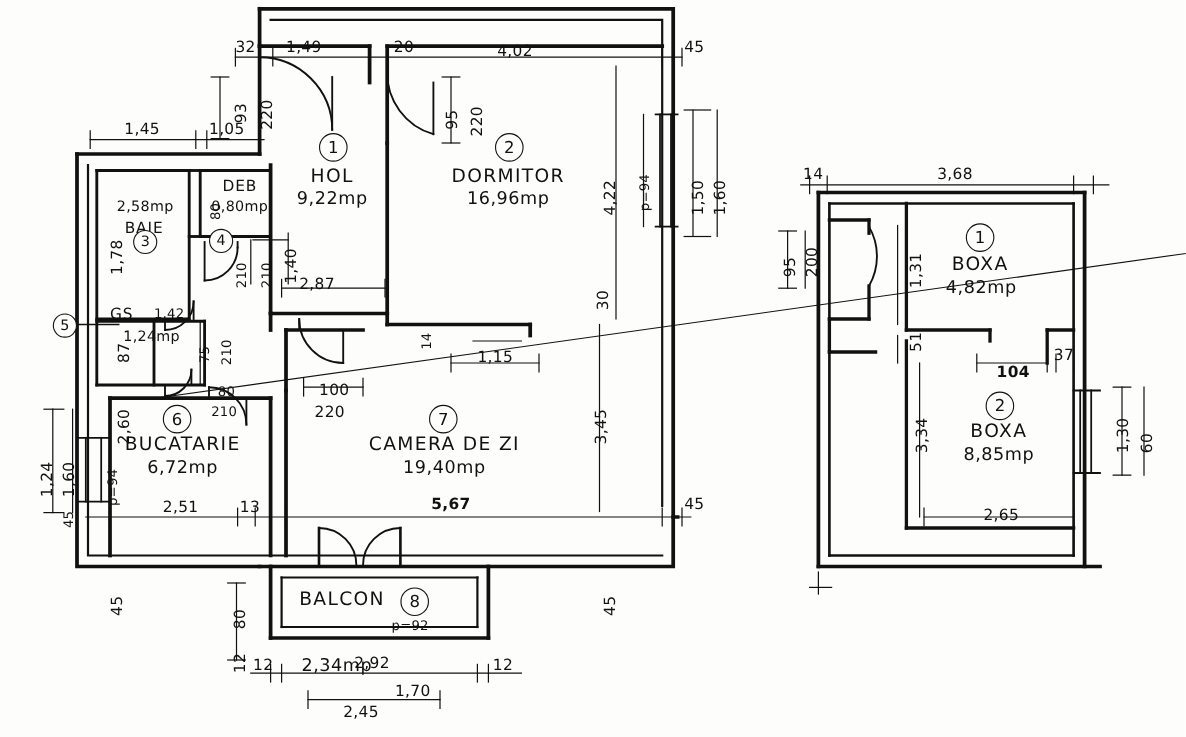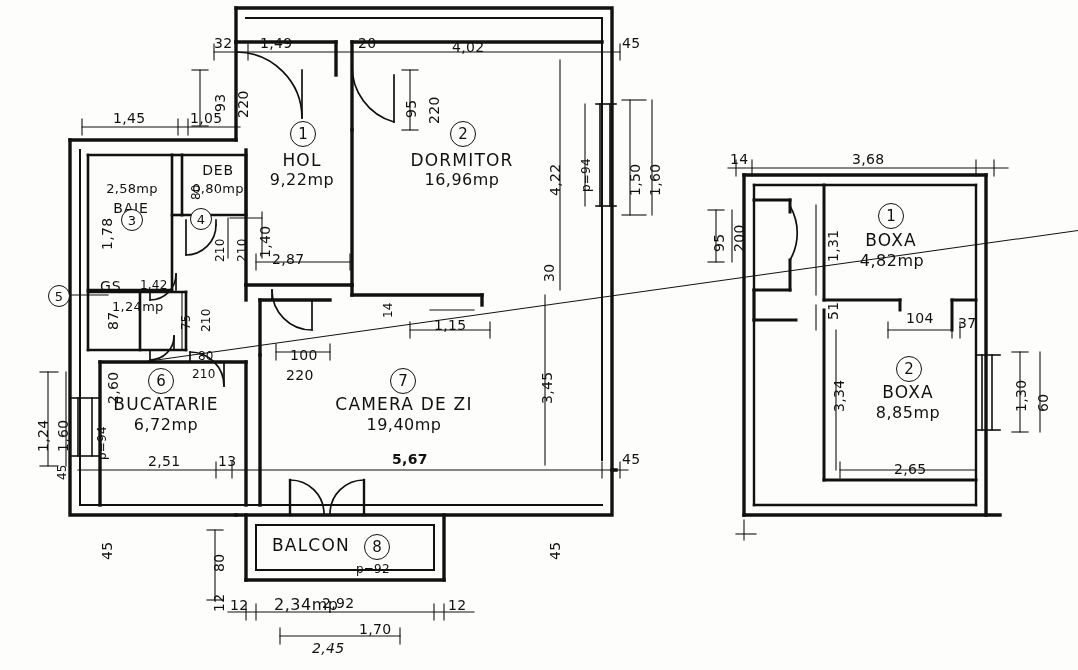--- a/index.html
+++ b/index.html
@@ -445,28 +445,28 @@
 <div class="lbl dim vert" style="left:542px;top:282px;">30</div>
 <div class="lbl dim vert" style="left:540px;top:404px;">3,45</div>
 <div class="lbl dim vert" style="left:548px;top:560px;">45</div>
 
 <div class="lbl dim vert" style="left:212px;top:612px;">12</div>
 <div class="lbl dim vert" style="left:212px;top:572px;">80</div>
 <div class="lbl dim" style="left:230px;top:598px;">12</div>
 <div class="lbl dim" style="left:322px;top:596px;">2,92</div>
 <div class="lbl dim" style="left:448px;top:598px;">12</div>
 <div class="lbl dim" style="left:319px;top:622px;margin-left:40px;">1,70</div>
-<div class="lbl dim" style="left:312px;top:641px;font-style:italic;">2,45</div>
+<div class="lbl dim" style="left:312px;top:641px;">2,45</div>
 
 <div class="lbl dim" style="left:730px;top:152px;">14</div>
 <div class="lbl dim" style="left:852px;top:152px;">3,68</div>
 <div class="lbl dim vert" style="left:712px;top:252px;">95</div>
 <div class="lbl dim vert" style="left:732px;top:252px;">200</div>
 <div class="lbl dim vert" style="left:826px;top:262px;">1,31</div>
 <div class="lbl dim vert" style="left:826px;top:320px;">51</div>
-<div class="lbl dim" style="left:906px;top:311px;">104</div>
+<div class="lbl dim" style="left:906px;top:332px;font-weight:bold;">104</div>
 <div class="lbl dim" style="left:958px;top:316px;">37</div>
 <div class="lbl dim vert" style="left:832px;top:412px;">3,34</div>
 <div class="lbl dim" style="left:894px;top:462px;">2,65</div>
 <div class="lbl dim vert" style="left:1014px;top:412px;">1,30</div>
 <div class="lbl dim vert" style="left:1036px;top:412px;">60</div>
 
 </div>
 
 </body></html>

